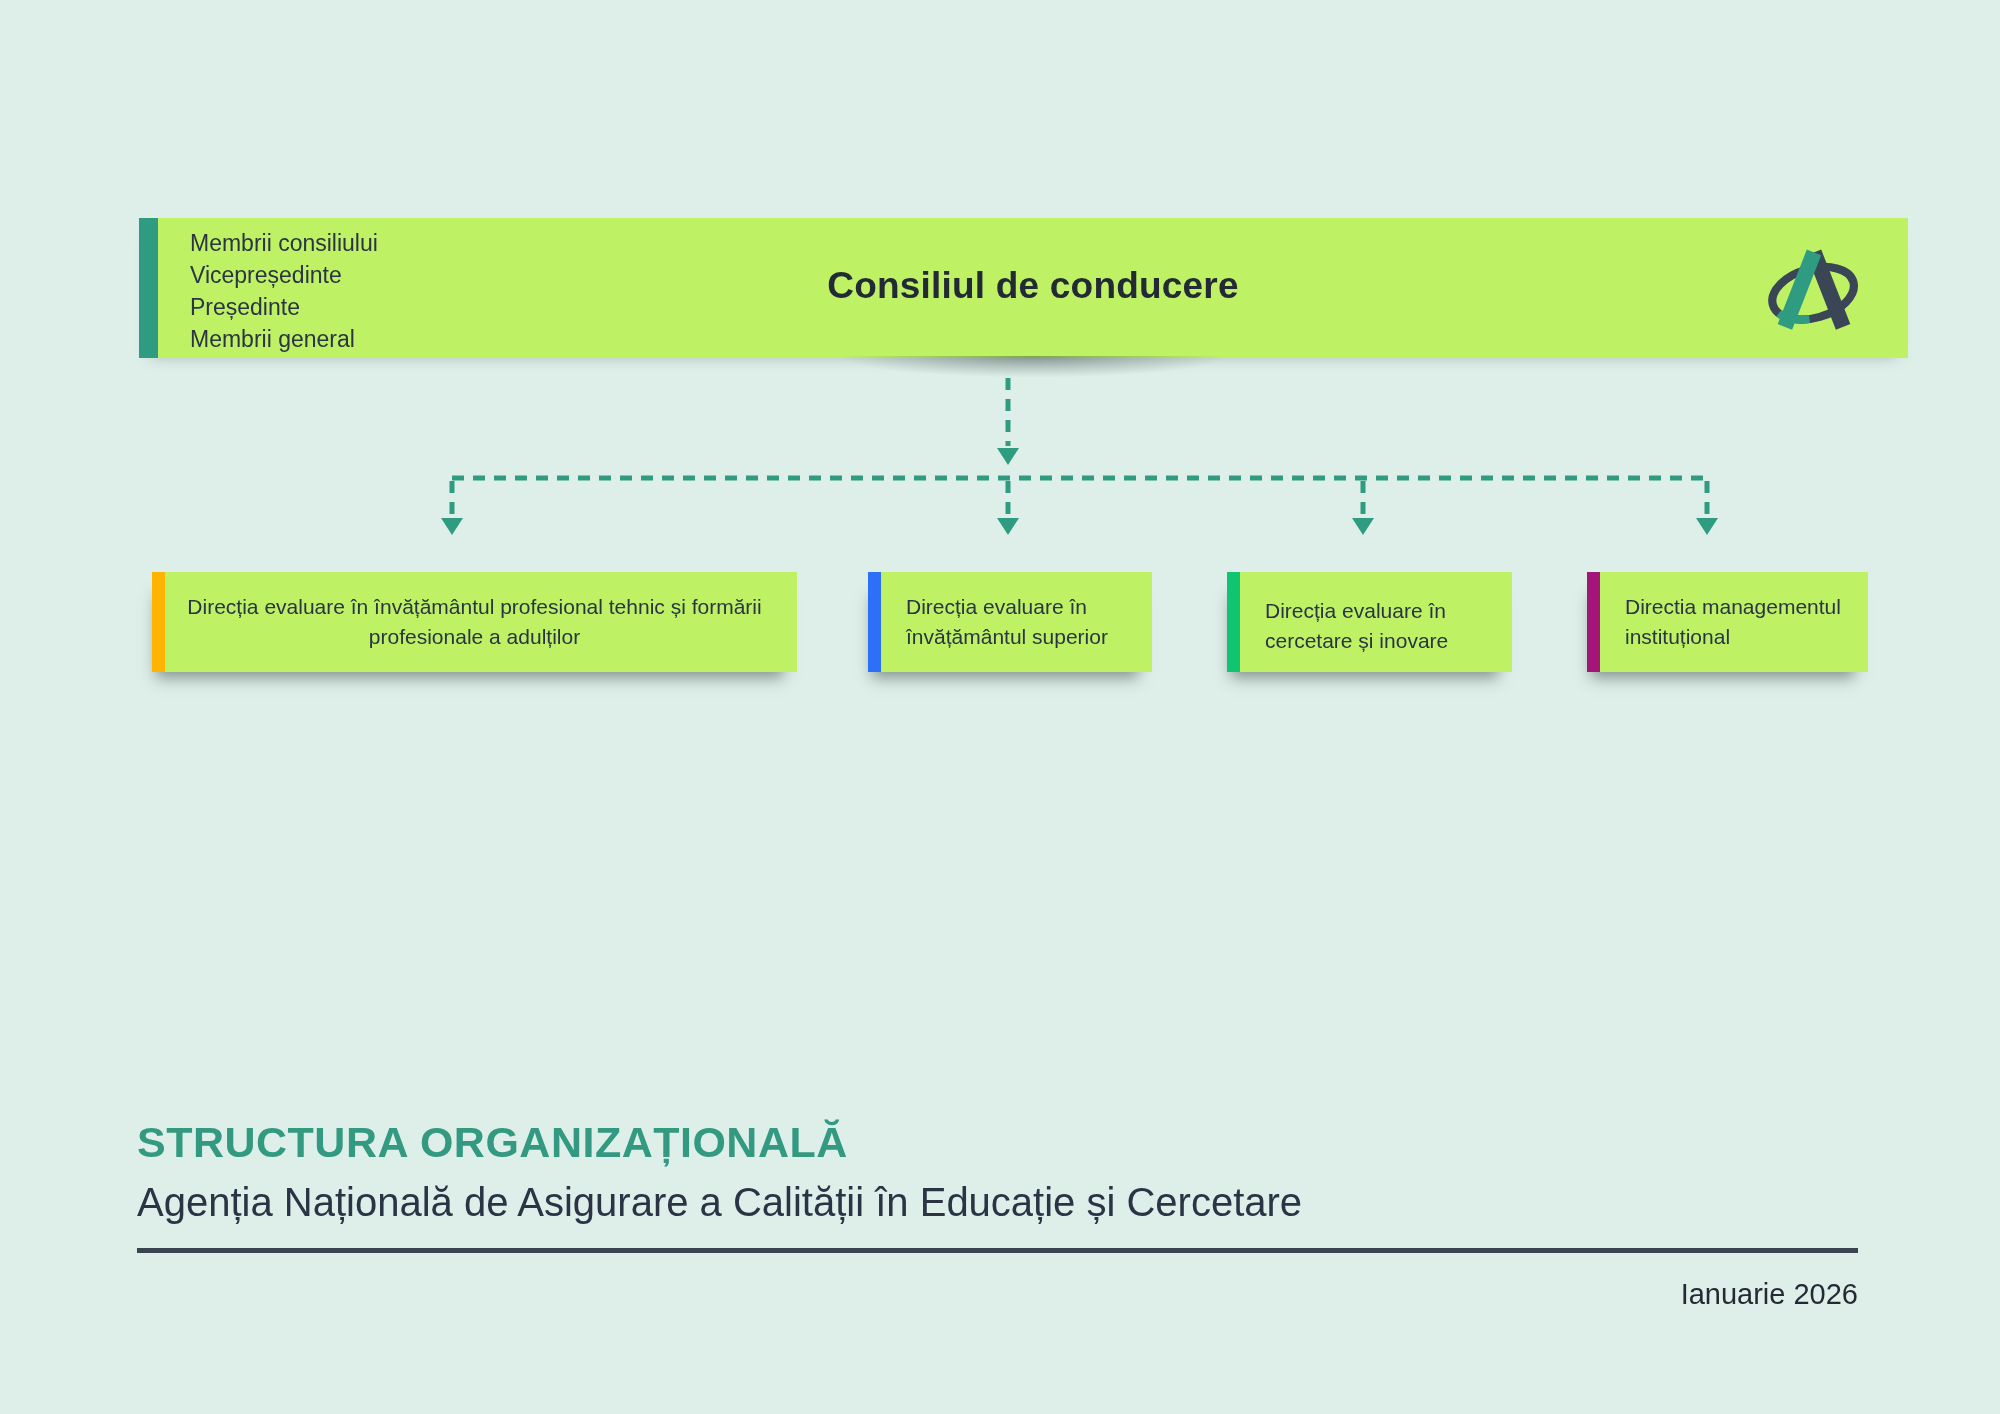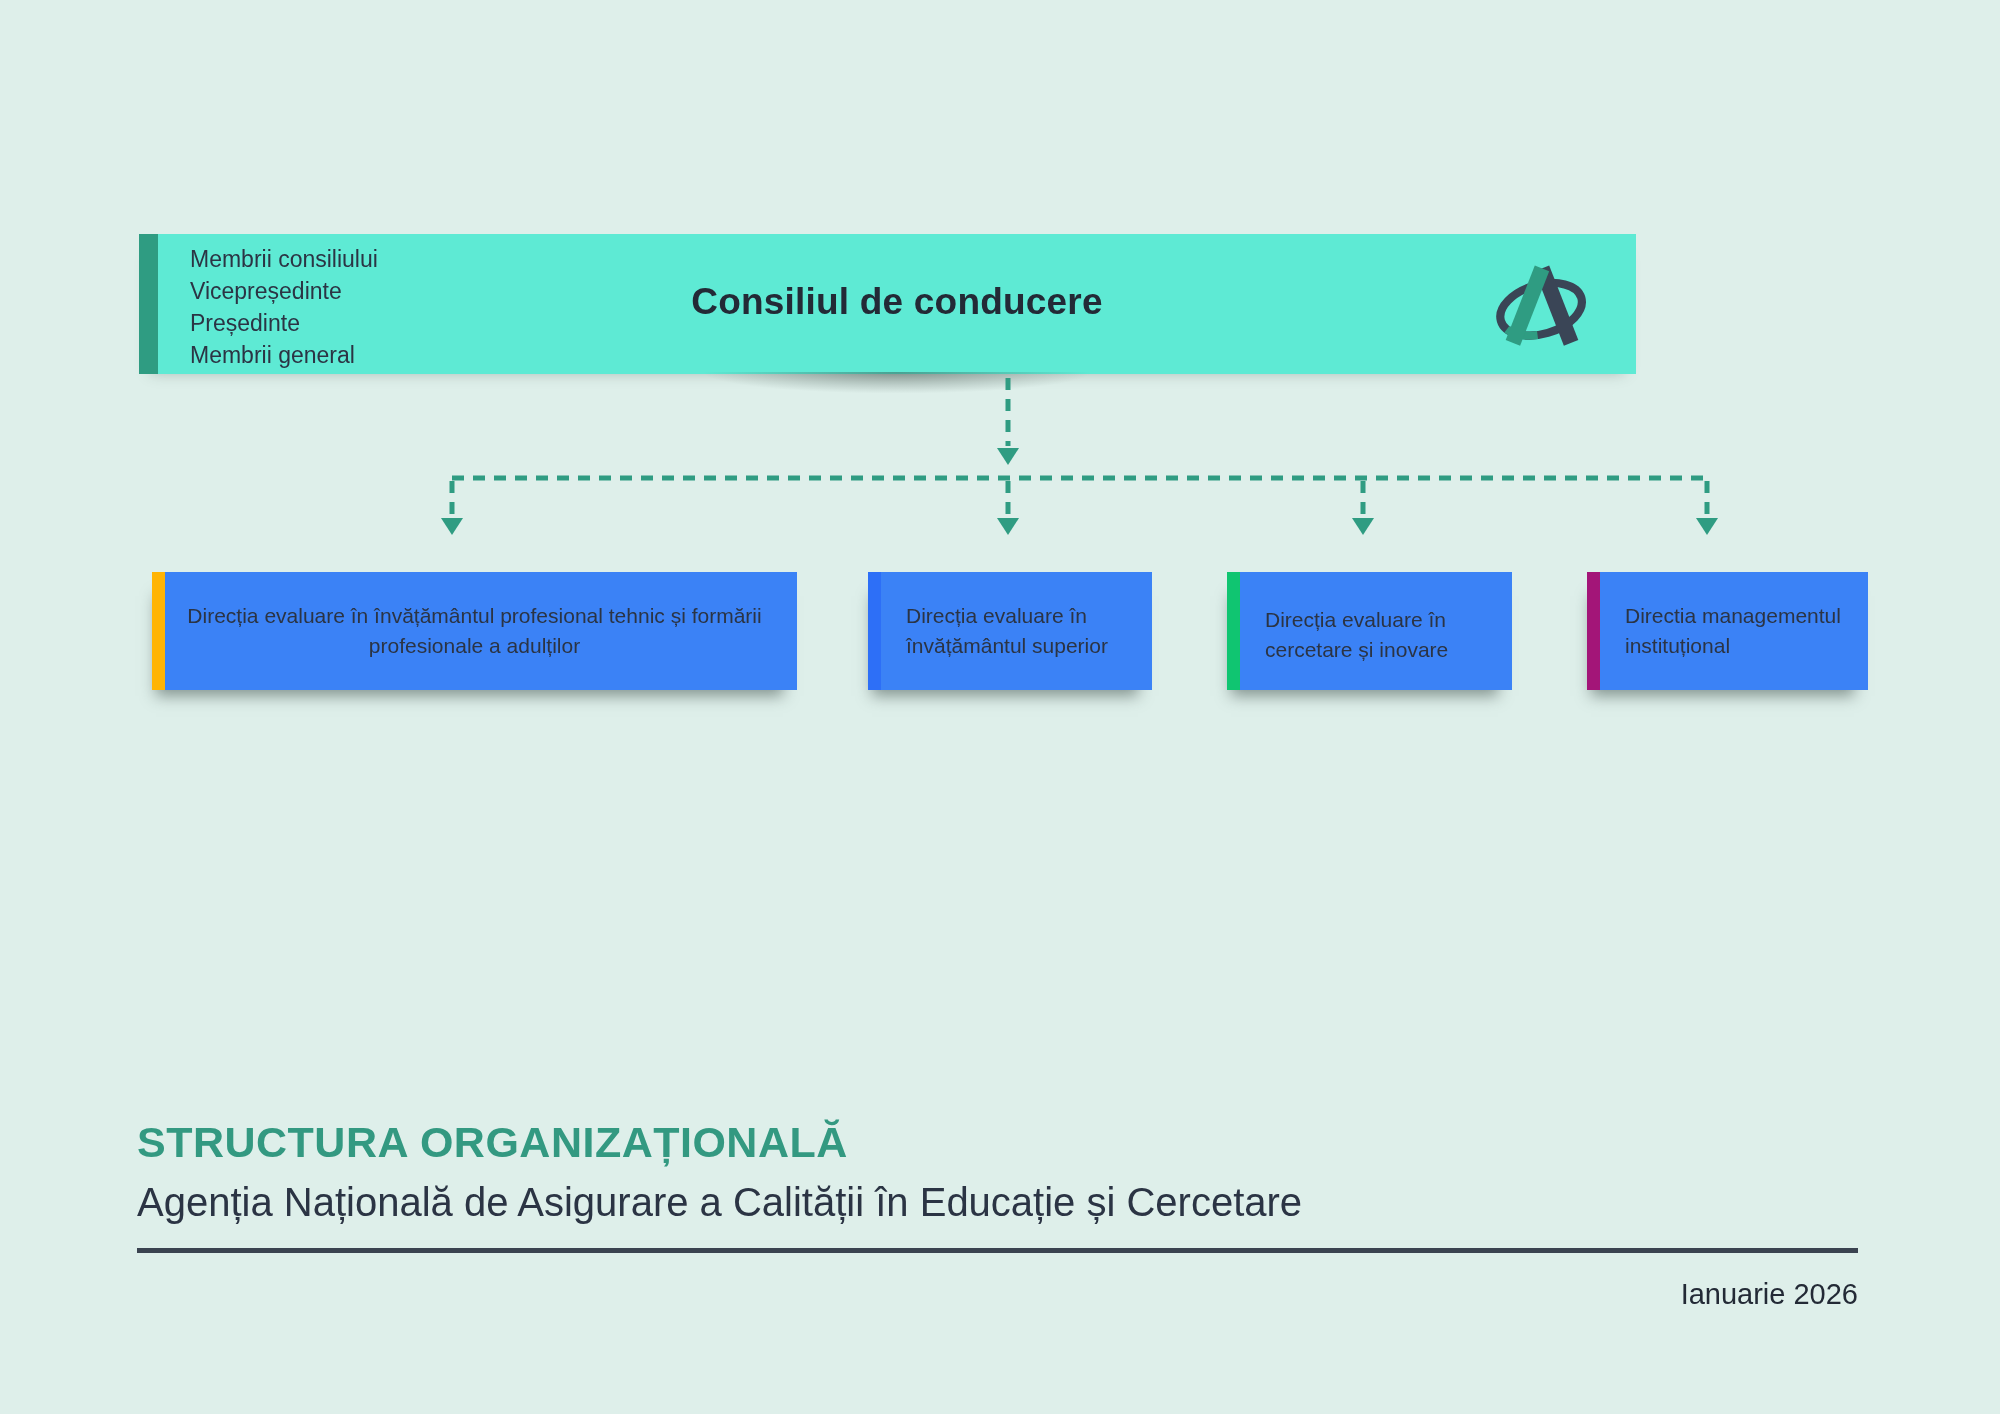--- a/index.html
+++ b/index.html
@@ -4,24 +4,23 @@
 <style>
   html,body{margin:0;padding:0;}
   body{font-family:"Liberation Sans","DejaVu Sans",sans-serif;}
   .canvas{
     position:relative;width:2000px;height:1414px;overflow:hidden;
     background:#DEEFEA;color:#2B3444;
   }
 
   
   .board{
-    position:absolute;left:139px;top:218px;width:1497px;height:140px;
-    background:#5eead4;border-left:19px solid #2F9C82;box-sizing:border-box;
+    position:absolute;left:139px;top:218px;width:1769px;height:140px;
+    background:#bef264;border-left:19px solid #2F9C82;box-sizing:border-box;
     box-shadow:0 10px 14px -12px rgba(45,62,58,.35);
-    margin-top:16px;
   }
   .board::after{ 
     content:"";position:absolute;left:50%;top:100%;transform:translateX(-50%);
     width:540px;height:30px;margin-top:-2px;
     background:radial-gradient(ellipse 50% 100% at 50% 0,rgba(40,58,52,.42),rgba(40,58,52,0) 72%);
     pointer-events:none;
   }
   .board-members{
     list-style:none;margin:0;padding:9px 0 0 32px;
     font-size:23px;line-height:32px;color:#2B3444;
@@ -30,21 +29,21 @@
     position:absolute;left:0;right:0;top:50%;transform:translateY(-54%);
     text-align:center;font-size:37px;font-weight:700;color:#232a36;letter-spacing:.2px;
   }
   .board-logo{position:absolute;right:44px;top:50%;transform:translateY(-50%);}
 
   
   .connectors{position:absolute;left:0;top:0;width:2000px;height:1414px;pointer-events:none;}
 
   
   .dept{
-    position:absolute;top:572px;height:118px;background:#3b82f6;box-sizing:border-box;
+    position:absolute;top:572px;height:100px;background:#bef264;box-sizing:border-box;
     display:flex;align-items:center;
     box-shadow:-5px 15px 14px -9px rgba(45,62,58,.5);
     font-size:21px;line-height:30px;color:#2B3444;
   }
   .accent-bar{position:absolute;left:0;top:0;bottom:0;width:13px;}
   .dept-label{display:block;width:100%;}
   .dept1{left:152px;width:645px;text-align:center;padding:0 34px;}
   .dept2{left:868px;width:284px;padding:0 16px 0 38px;}
   .dept3{left:1227px;width:285px;padding:8px 16px 0 38px;}
   .dept4{left:1587px;width:281px;padding:0 16px 0 38px;}

